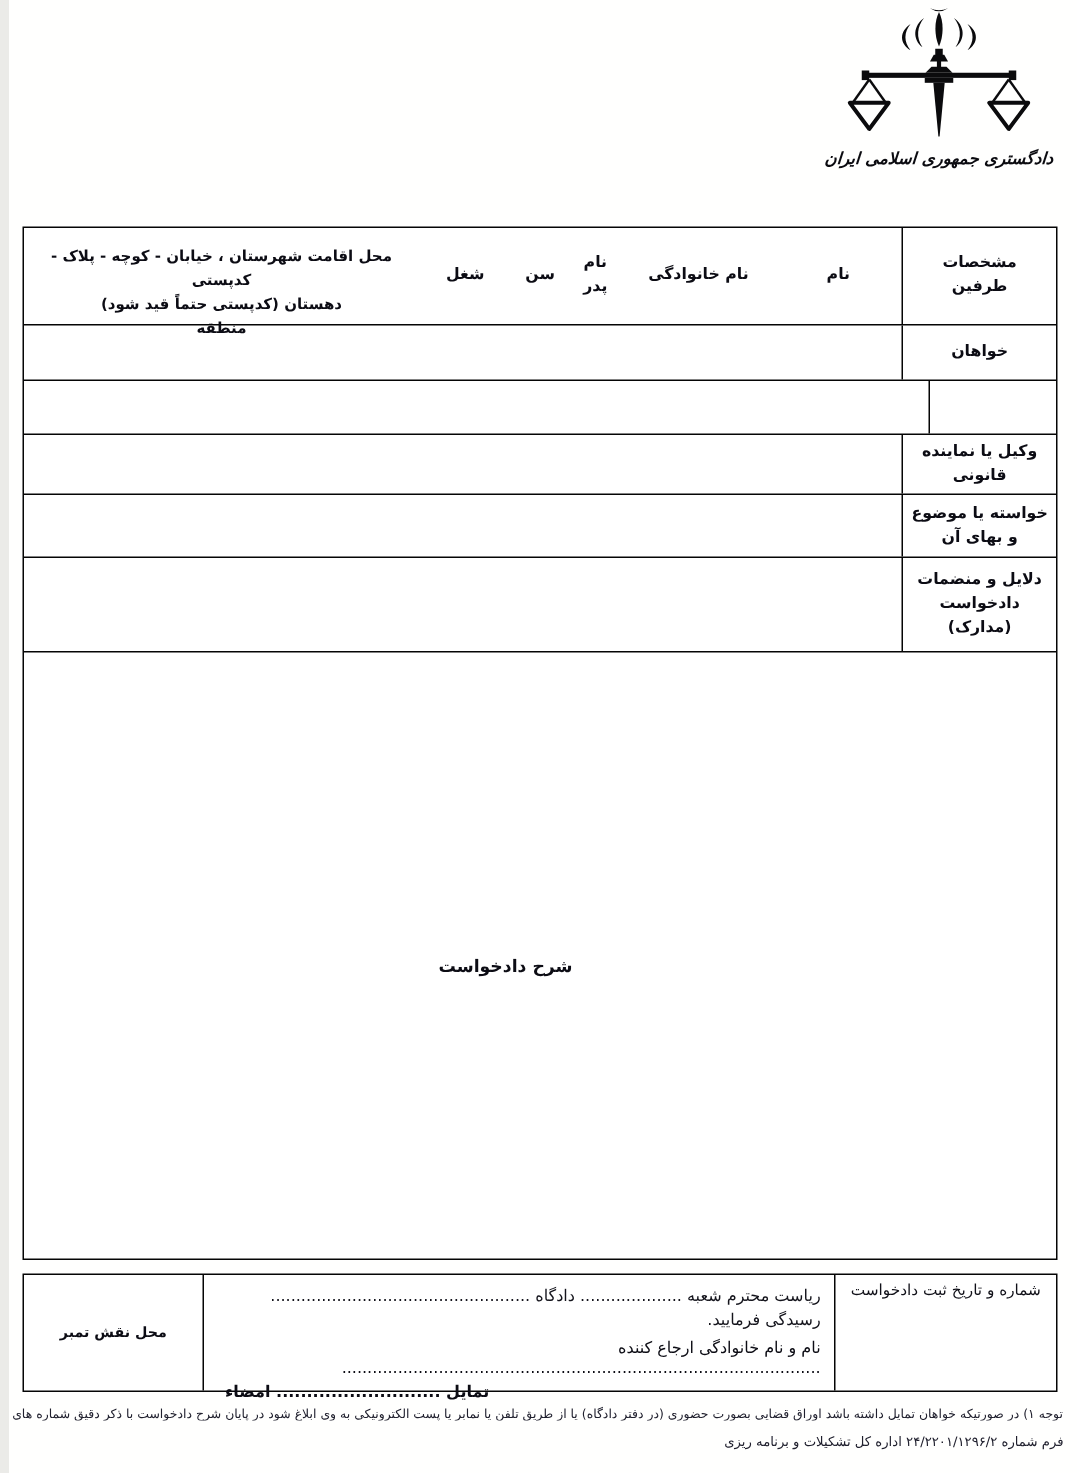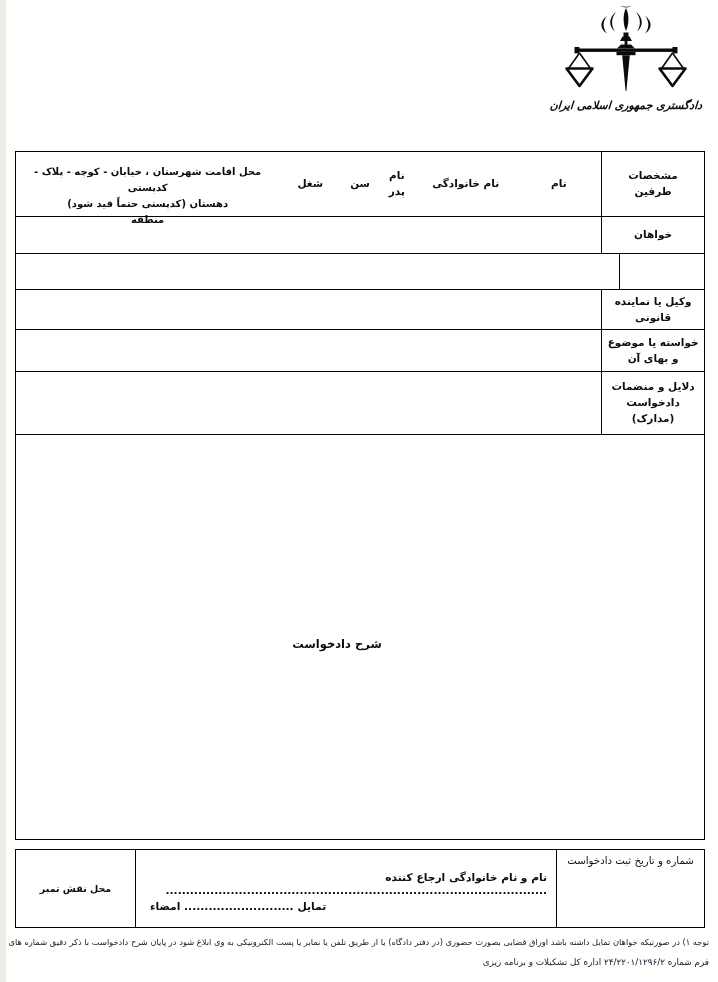--- a/index.html
+++ b/index.html
@@ -77,21 +77,21 @@
     border:1.6px solid #050505;box-sizing:border-box;
     display:flex;background:#fff;
   }
   .bblock > div{box-sizing:border-box;}
   .bblock > div:not(:last-child){border-left:1.4px solid #050505;}
   .b-register{width:21.5%;padding-top:5px;text-align:center;font-size:10.2px;color:#101018;}
   .b-middle{width:61.2%;padding:6px 9px 4px 8px;}
   .b-stamp{width:17.3%;display:flex;align-items:center;justify-content:center;
     font-size:9.5px;font-weight:bold;color:#0c0c14;}
   .b-line1{font-size:10.7px;line-height:1.45;color:#14141c;}
-  .b-line2{font-size:10.7px;font-weight:bold;margin-top:15px;color:#0c0c14;}
+  .b-line2{font-size:10.7px;font-weight:normal;margin-top:5px;color:#0c0c14;}
   .b-line3{font-size:10.7px;font-weight:bold;margin-top:3px;text-align:left;
     padding-left:6px;color:#0c0c14;}
   
   .note1{
     position:absolute;top:937px;right:9px;left:6px;
     font-size:8.3px;letter-spacing:-0.1px;white-space:nowrap;overflow:hidden;
     color:#20202e;text-align:right;
   }
   .note2row{
     position:absolute;top:957px;right:9px;left:9px;
@@ -210,20 +210,21 @@
       <div class="desc-cell">
         <div class="desc-label">شرح دادخواست</div>
       </div>
     </div>
 
   </div>
 
   <div class="bblock">
     <div class="b-register">شماره و تاریخ ثبت دادخواست</div>
     <div class="b-middle">
+      <div class="b-line1">ریاست محترم شعبه .................... دادگاه ................................................... رسیدگی فرمایید.</div>
       <div class="b-line2">نام و نام خانوادگی ارجاع کننده ..............................................................................................</div>
       <div class="b-line3">تمایل ........................... امضاء</div>
     </div>
     <div class="b-stamp">محل نقش تمبر</div>
   </div>
 
   <div class="note1">توجه ۱) در صورتیکه خواهان تمایل داشته باشد اوراق قضایی بصورت حضوری (در دفتر دادگاه) یا از طریق تلفن یا نمابر یا پست الکترونیکی به وی ابلاغ شود در پایان شرح دادخواست با ذکر دقیق شماره های مربوط اعلام نماید تا امر ابلاغ سریع تر صورت گیرد.</div>
 
   <div class="note2row">
     <div>فرم شماره ۲۴/۲۲۰۱/۱۲۹۶/۲ اداره کل تشکیلات و برنامه ریزی</div>

